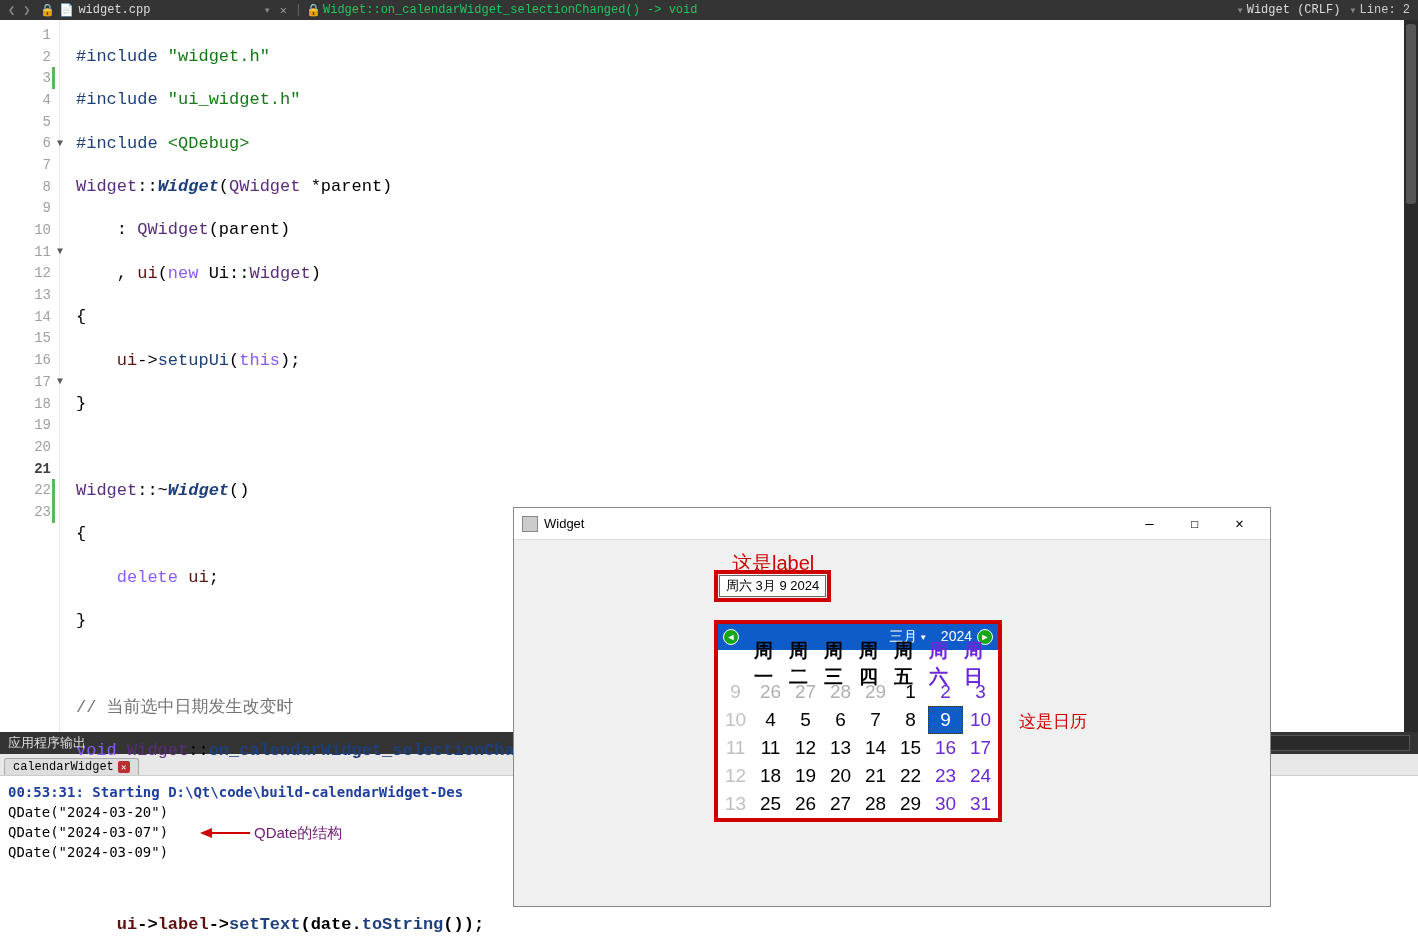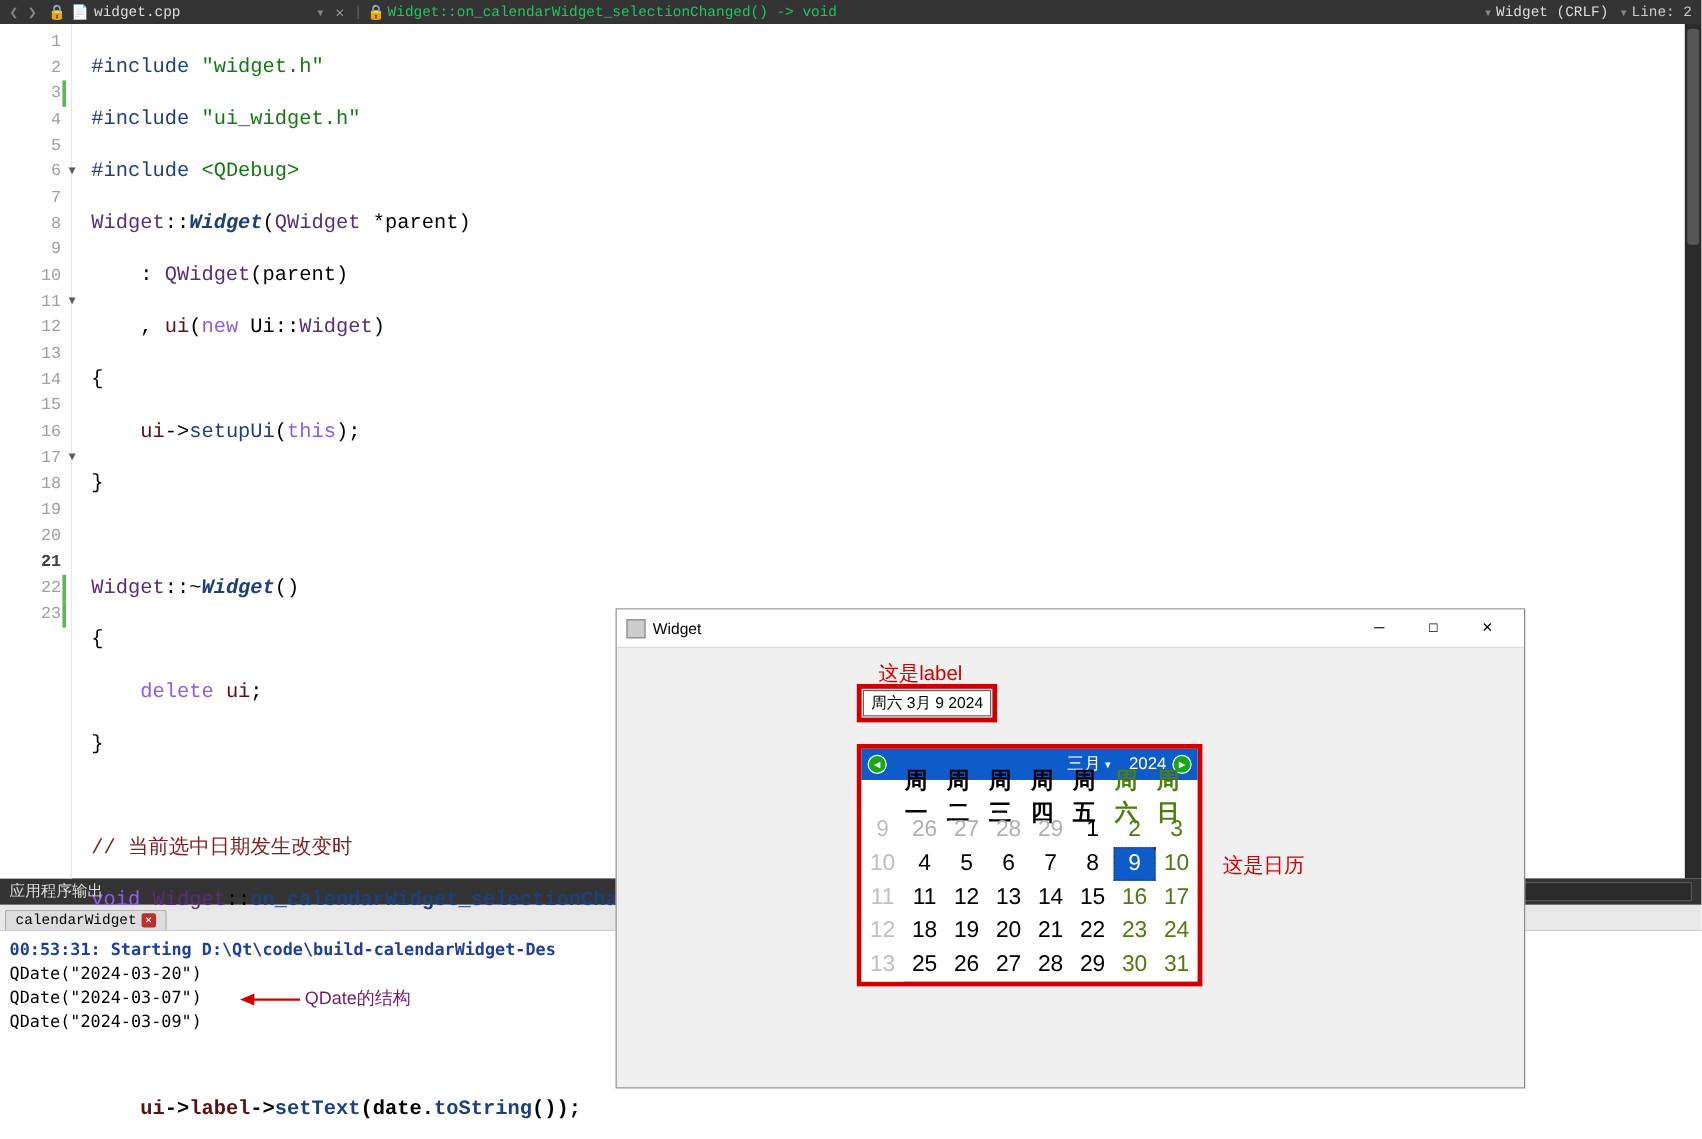--- a/index.html
+++ b/index.html
@@ -67,21 +67,21 @@
   line-height: 21.7px;
   white-space: pre;
 }
 .k { color: #8b5cf6; } 
 .pp { color: #1e3f7a; } 
 .s { color: #147814; } 
 .t { color: #5a2d7a; } 
 .fn { color: #1e3f7a; } 
 .fni { color: #1e3f7a; font-style: italic; font-weight: bold; }
 .m { color: #5c1010; }
-.c { color: #7f1d1d; }
+.c { color: #737373; }
 .p { color: #000; }
 .cur-line { background: #fff; font-weight: bold; }
 
 .bottom-toolbar {
   height: 22px;
   background: #343434;
   display: flex;
   align-items: center;
   color: #ddd;
   font-size: 13px;
@@ -174,21 +174,21 @@
 .win-body {
   flex: 1;
   position: relative;
   background: #f0f0f0;
 }
 .ann-label {
   position: absolute;
   left: 218px;
   top: 10px;
   color: #d00000;
-  font-size: 17px;
+  font-size: 20px;
   font-family: "Microsoft YaHei", sans-serif;
 }
 .date-lbl-box {
   position: absolute;
   left: 200px;
   top: 30px;
   border: 4px solid #d00000;
   padding: 1px 1px;
 }
 .date-lbl {
@@ -226,21 +226,21 @@
   display: flex;
   align-items: center;
   justify-content: center;
   font-family: "Microsoft YaHei", sans-serif;
   font-size: 19px;
   border: 1px solid transparent;
 }
 .cal-cell.wklabel { color: #c0c0c0; background: #fff; width: 35px; }
 .cal-head .cal-cell { font-weight: bold; }
 .cal-head .weekend { color: #d00000; }
-.cal-cell.weekend { color: #4d7c0f; }
+.cal-cell.weekend { color: #6d28d9; }
 .cal-cell.other { color: #b0b0b0; }
 .cal-cell.selected { background: #0d5cc9; color: #fff; border: 1px dotted #333; }
 
 .ann-cal {
   position: absolute;
   left: 505px;
   top: 170px;
   color: #d00000;
   font-size: 17px;
   font-family: "Microsoft YaHei", sans-serif;

